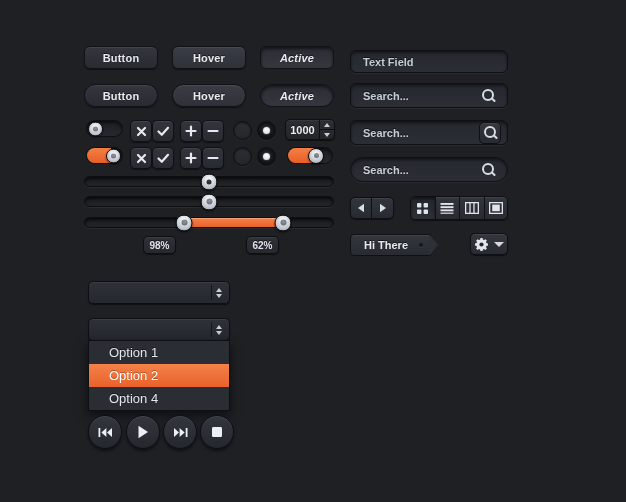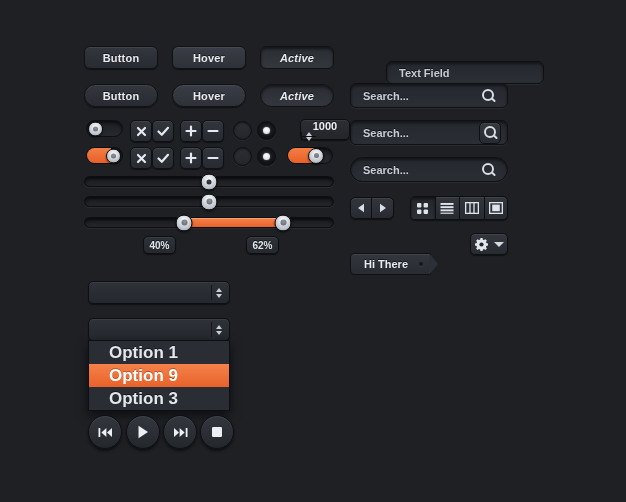--- a/index.html
+++ b/index.html
@@ -245,21 +245,20 @@
     height: 22px;
     display: flex; align-items: center;
     padding-left: 13px; padding-right: 22px;
     color: #e9ebf0; font-size: 11px; font-weight: bold;
     background: linear-gradient(#33363d, #282b31);
     border: 1px solid #0e1014;
     border-radius: 4px 0 0 4px;
     box-shadow: inset 0 1px 0 rgba(255,255,255,.07);
     text-shadow: 0 -1px 0 rgba(0,0,0,.6);
     cursor: pointer;
-    margin-top: 19px;
   }
   .tag::after {
     content: "";
     position: absolute; right: -8px; top: -1px;
     width: 0; height: 0;
     border-top: 11px solid transparent;
     border-bottom: 11px solid transparent;
     border-left: 9px solid #2d3037;
   }
   .tag .hole {
@@ -309,21 +308,21 @@
   }
   .opt-list {
     position: absolute;
     background: #2a2d33;
     border: 1px solid #0d0f12;
     box-shadow: 0 4px 10px rgba(0,0,0,.6);
   }
   .opt {
     display: flex; align-items: center;
     padding-left: 20px;
-    color: #e4e7ec; font-size: 17px; font-weight: bold;
+    color: #e4e7ec; font-size: 13px; font-weight: normal;
     text-shadow: 0 -1px 0 rgba(0,0,0,.5);
     cursor: pointer;
   }
   .opt.sel {
     background: linear-gradient(#f4824a, #e8622a);
     color: #ffffff;
     text-shadow: 0 -1px 0 rgba(0,0,0,.3);
   }
 
   
@@ -344,21 +343,21 @@
 <div class="canvas">
 
   <div class="btn rect" style="left:84px; top:46px; width:74px; height:23px;">Button</div>
   <div class="btn rect hover" style="left:172px; top:46px; width:74px; height:23px;">Hover</div>
   <div class="btn rect active" style="left:260px; top:46px; width:74px; height:23px;">Active</div>
 
   <div class="btn pill" style="left:84px; top:84px; width:74px; height:23px;">Button</div>
   <div class="btn pill hover" style="left:172px; top:84px; width:74px; height:23px;">Hover</div>
   <div class="btn pill active" style="left:260px; top:84px; width:74px; height:23px;">Active</div>
 
-  <div class="field rect" style="left:350px; top:61px; width:158px; height:23px;margin-left:36px;">
+  <div class="field rect" style="left:350px; top:50px; width:158px; height:23px;">
     <span class="ph">Text Field</span>
   </div>
 
   <div class="field rect" style="left:350px; top:83px; width:158px; height:25px;">
     <span class="ph">Search...</span>
     <span class="mag"></span>
   </div>
 
   <div class="field rect" style="left:350px; top:120px; width:158px; height:25px;">
     <span class="ph">Search...</span>
@@ -421,21 +420,21 @@
     <svg width="12" height="12" viewBox="0 0 12 12">
       <path d="M1.5 6 H10.5" stroke="#e6e9ee" stroke-width="2.2" stroke-linecap="round"></path>
     </svg>
   </div>
 
   <div class="radio" style="left:233px; top:121px;"></div>
   <div class="radio on" style="left:257px; top:121px;"></div>
   <div class="radio" style="left:233px; top:147px;"></div>
   <div class="radio on" style="left:257px; top:147px;"></div>
 
-  <div class="stepper" style="left:300px; top:119px; width:50px; height:21px;flex-direction:column;">
+  <div class="stepper" style="left:285px; top:119px; width:50px; height:21px;">
     <span class="val">1000</span>
     <span class="arrows">
       <span>
           <i class="tri-up"></i>
         </span>
       <span>
           <i class="tri-dn"></i>
         </span>
     </span>
   </div>
@@ -452,21 +451,21 @@
   <div class="slider" style="left:84px; top:196px; width:250px;">
     <span class="shandle" style="left:50%;"></span>
   </div>
 
   <div class="slider" style="left:84px; top:217px; width:250px;">
     <span class="range" style="left:40%; width:40%;"></span>
     <span class="shandle" style="left:40%;"></span>
     <span class="shandle" style="left:80%;"></span>
   </div>
 
-  <div class="pctbox" style="left:143px; top:236px; width:33px; height:18px;">40%</div>
+  <div class="pctbox" style="left:143px; top:236px; width:33px; height:18px;">98%</div>
   <div class="pctbox" style="left:246px; top:236px; width:33px; height:18px;">62%</div>
 
   <div class="segment" style="left:350px; top:197px; width:44px; height:22px;">
     <span class="seg" style="width:22px; height:100%;">
       <svg width="8" height="10" viewBox="0 0 8 10">
         <path d="M7 0.8 L1 5 L7 9.2 Z" fill="#d9dde4"></path>
       </svg>
     </span>
     <span class="seg" style="width:22px; height:100%;">
       <svg width="8" height="10" viewBox="0 0 8 10">
@@ -530,22 +529,22 @@
   <div class="select" style="left:88px; top:318px; width:142px; height:23px;">
     <span></span>
     <span class="stepbox">
       <i class="tri-up"></i>
         <i class="tri-dn"></i>
     </span>
   </div>
 
   <div class="opt-list" style="left:88px; top:340px; width:142px;">
     <div class="opt" style="height:23px;">Option 1</div>
-    <div class="opt sel" style="height:23px;">Option 9</div>
-    <div class="opt" style="height:23px;">Option 3</div>
+    <div class="opt sel" style="height:23px;">Option 2</div>
+    <div class="opt" style="height:23px;">Option 4</div>
   </div>
 
   <div class="circ" style="left:88px; top:415px; width:34px; height:34px;">
     <svg width="15" height="11" viewBox="0 0 15 11">
       <rect x="0.5" y="1" width="1.8" height="9" fill="#eceff3"></rect>
       <path d="M8.4 1 L8.4 10 L3.4 5.5 Z" fill="#eceff3"></path>
       <path d="M14 1 L14 10 L9 5.5 Z" fill="#eceff3"></path>
     </svg>
   </div>
   <div class="circ" style="left:126px; top:415px; width:34px; height:34px;">

